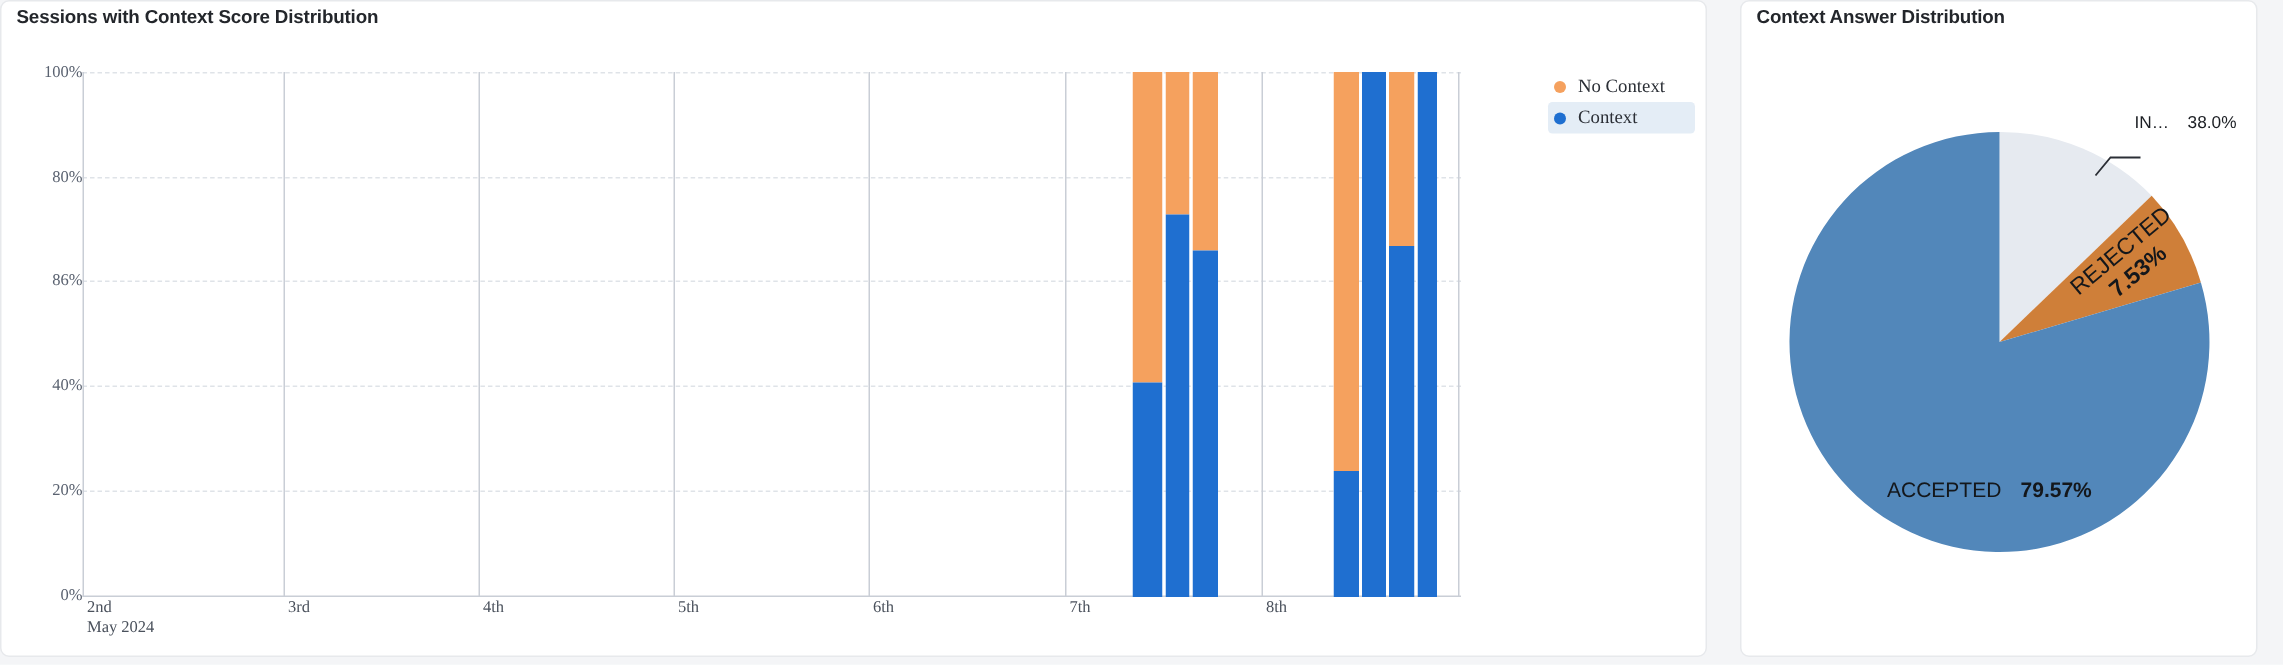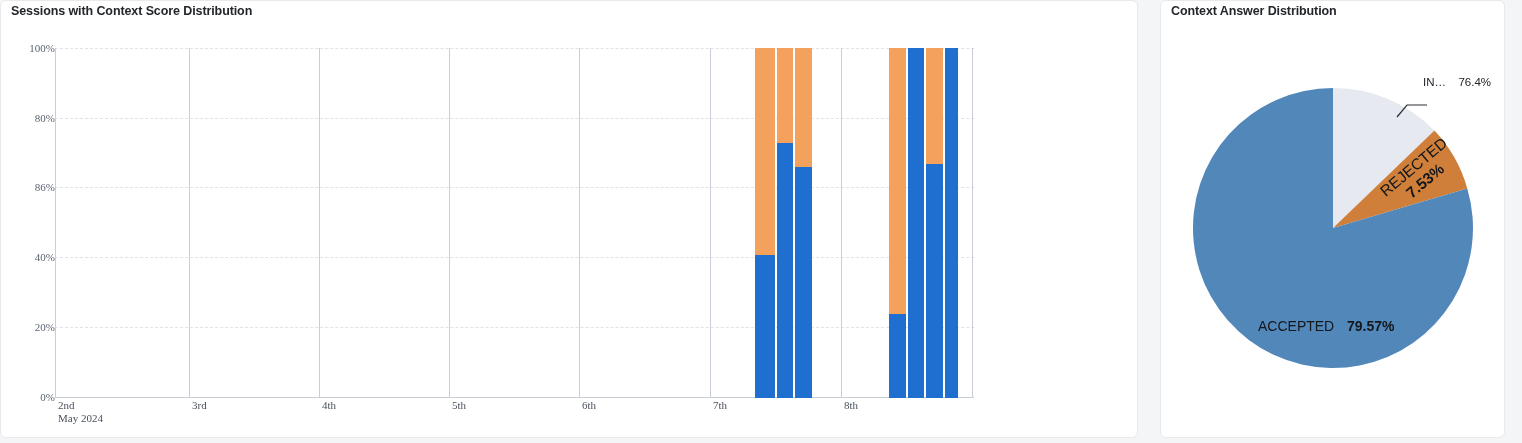--- a/index.html
+++ b/index.html
@@ -230,20 +230,30 @@
         <span class="sub">May 2024</span>
       </div>
       <div class="xtick" style="left:188px">3rd</div>
       <div class="xtick" style="left:318px">4th</div>
       <div class="xtick" style="left:448px">5th</div>
       <div class="xtick" style="left:578px">6th</div>
       <div class="xtick" style="left:709px">7th</div>
       <div class="xtick" style="left:840px">8th</div>
 
 
+      <div class="legend">
+        <div class="legend-item">
+          <span class="legend-dot" style="background:#f5a15e"></span>
+          <span class="legend-text">No Context</span>
+        </div>
+        <div class="legend-item active">
+          <span class="legend-dot" style="background:#1f6fd0"></span>
+          <span class="legend-text">Context</span>
+        </div>
+      </div>
 
     </div>
   </div>
 
   <div class="card card-right">
     <div class="card-title">Context Answer Distribution</div>
 
     <div class="pie-wrap">
       <svg class="pie-svg" width="345" height="410" viewBox="0 0 345 410">
 
@@ -257,21 +267,21 @@
 
         <g transform="translate(256,146) rotate(-40)">
           <text class="rej-text" x="0" y="0" text-anchor="middle">REJECTED</text>
           <text class="rej-text bold" x="0" y="18" text-anchor="middle">7.53%</text>
         </g>
       </svg>
 
       <div class="pie-label-in" style="left:262px; top:51px;">
         <span>IN…</span>
         <span style="display:inline-block;width:6px"></span>
-        <span>76.4%</span>
+        <span>38.0%</span>
       </div>
 
       <div class="pie-label-accepted" style="left:97px; top:293px;">
         <span>ACCEPTED</span>
         <span style="display:inline-block;width:5px"></span>
         <b>79.57%</b>
       </div>
     </div>
   </div>
 

